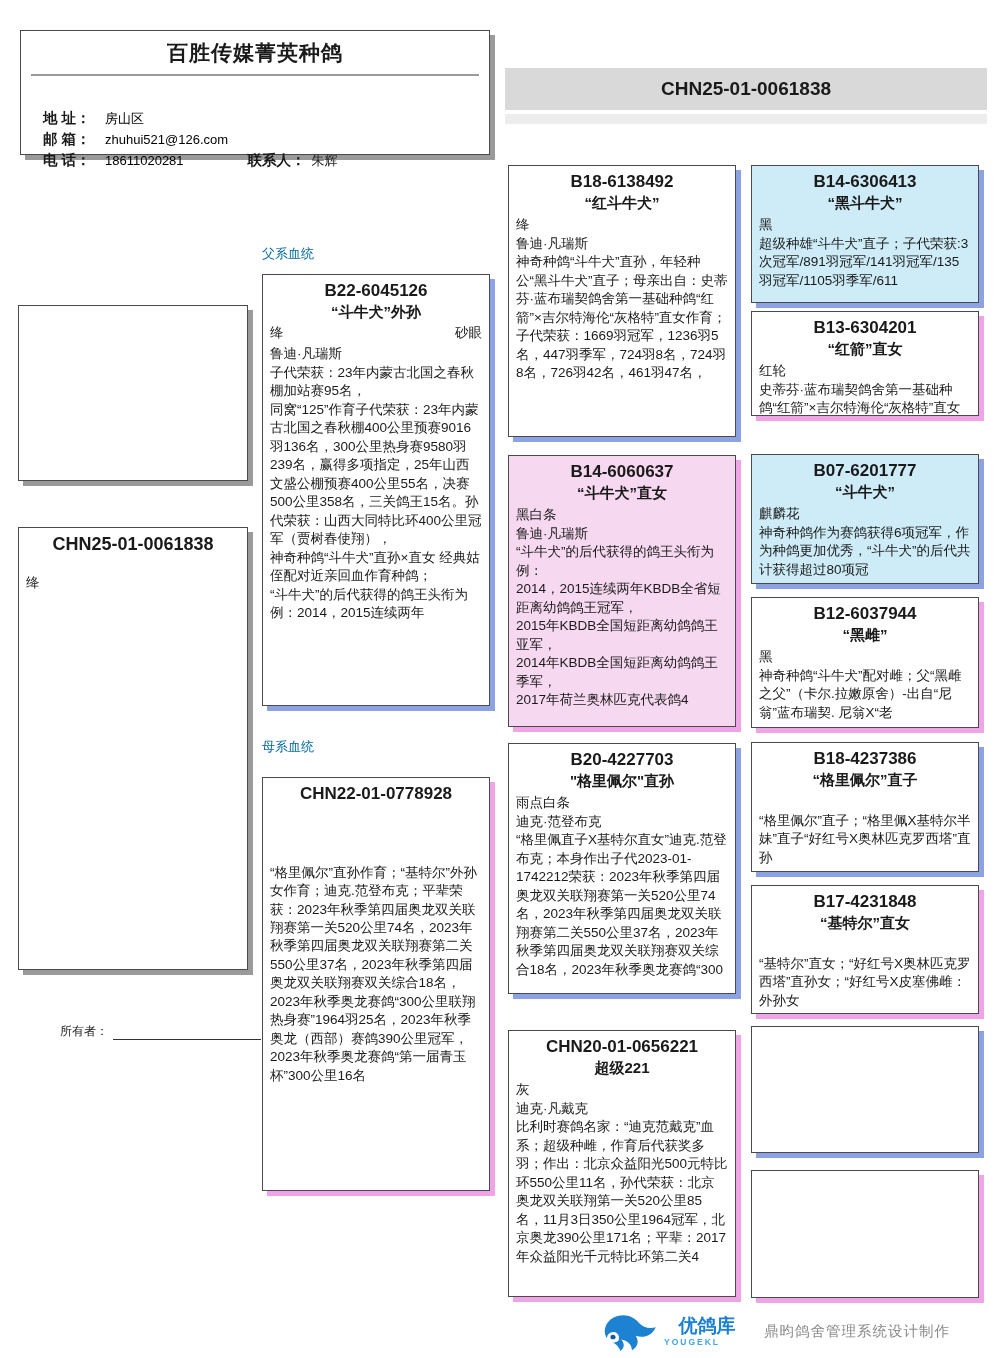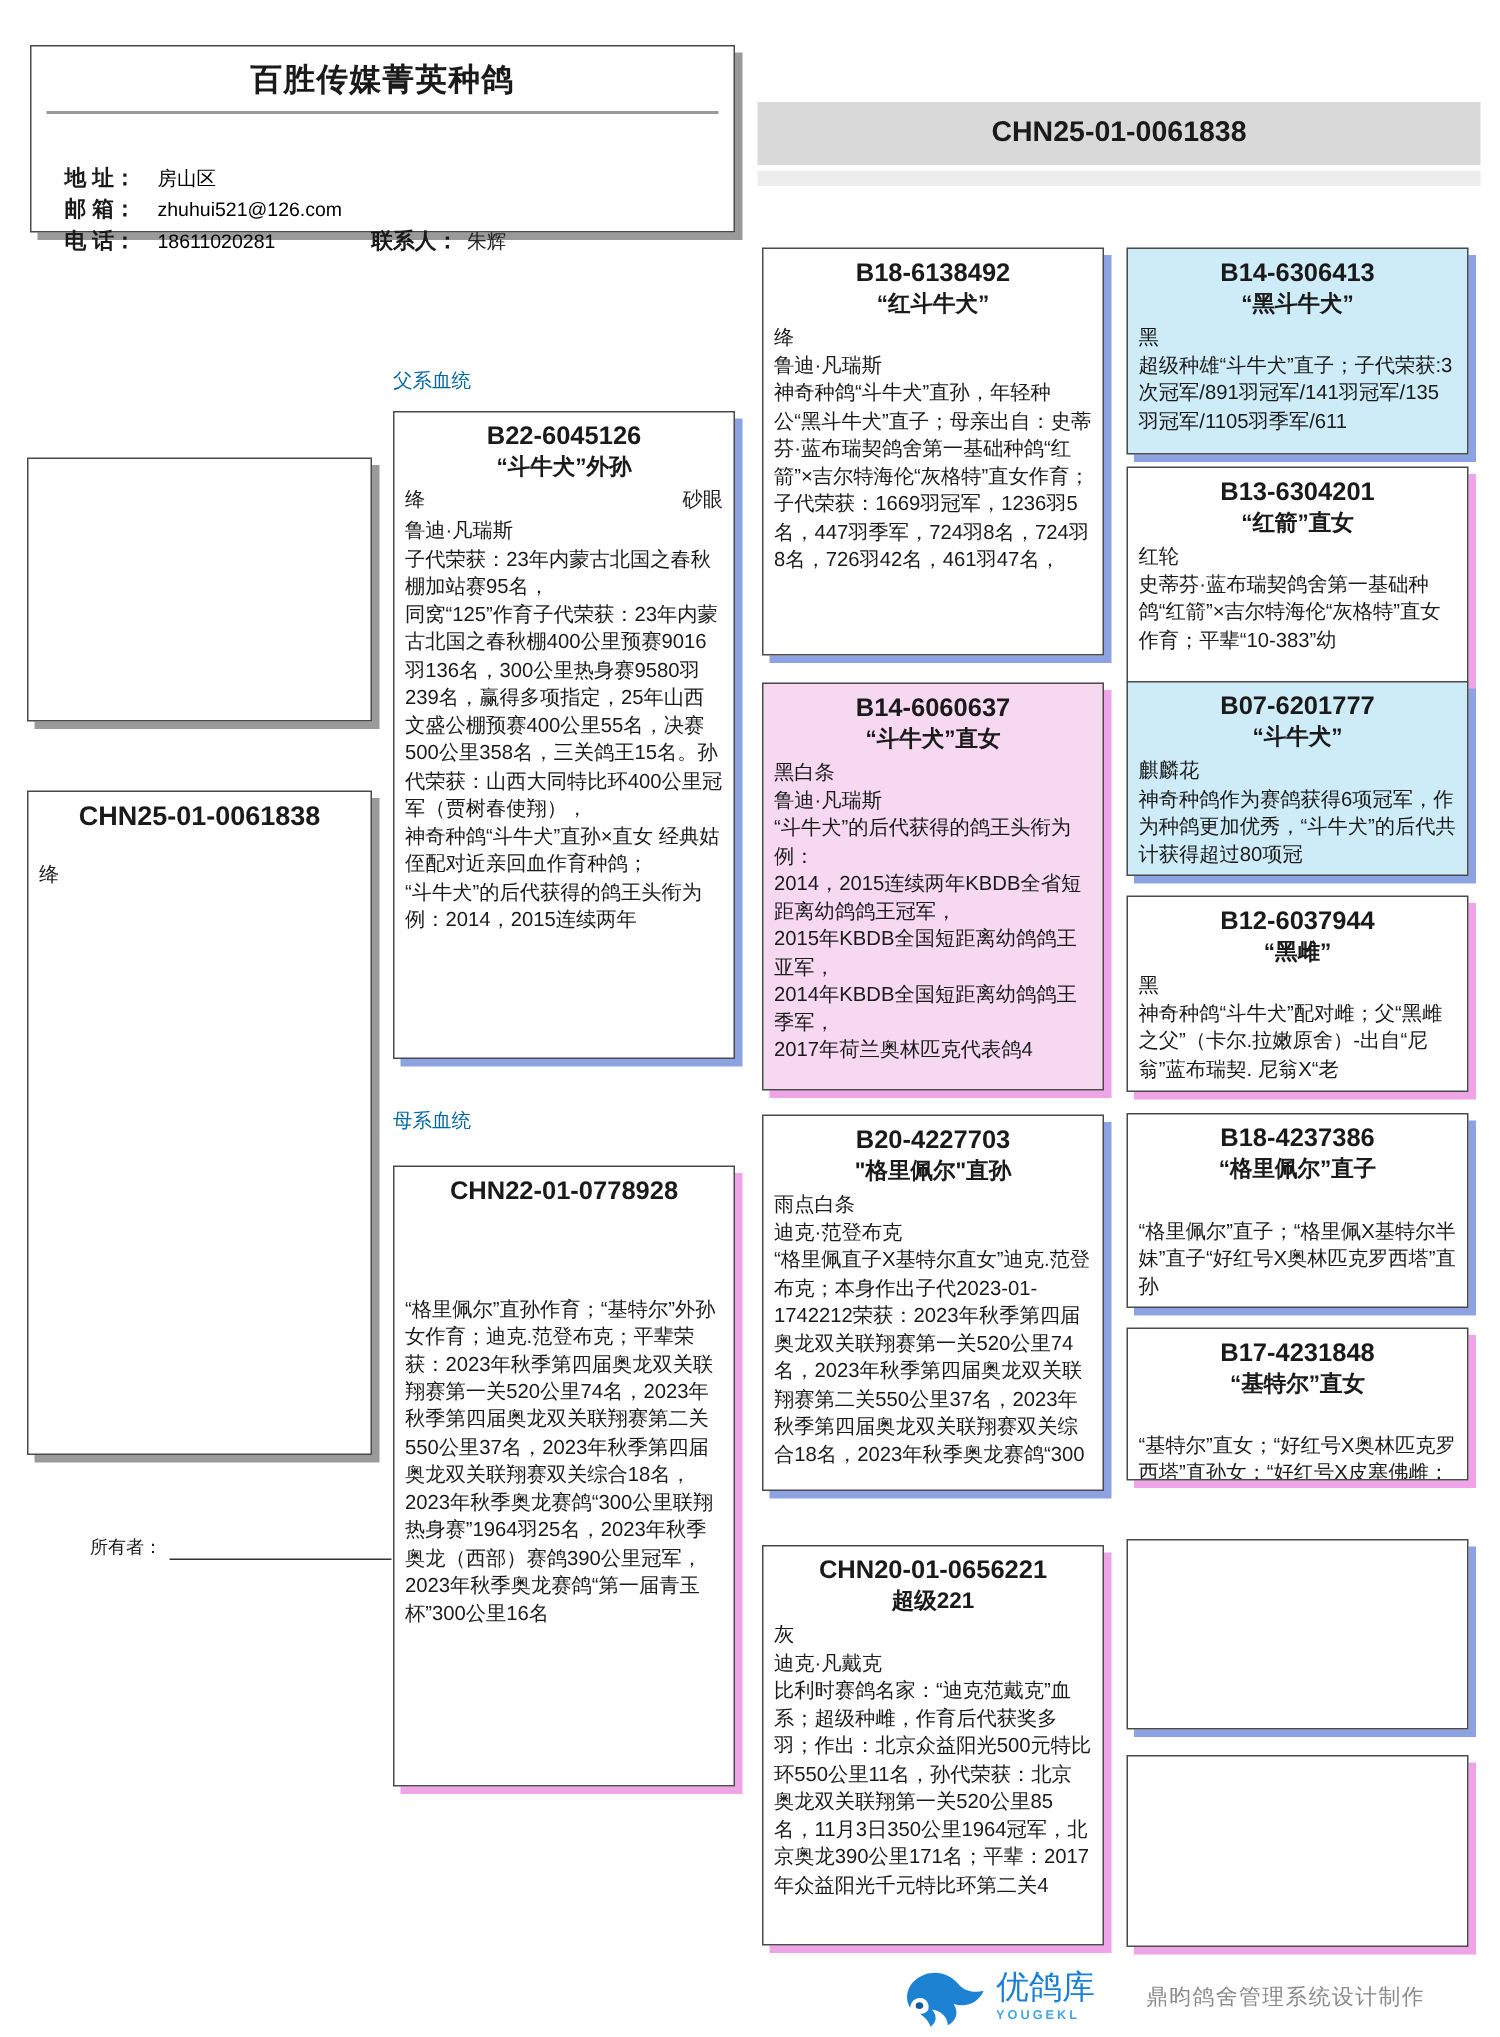--- a/index.html
+++ b/index.html
@@ -37,21 +37,21 @@
 
   .sec-label{position:absolute;font-size:13px;color:#0369a1;}
 
   .owner{position:absolute;left:60px;top:1023px;font-size:12px;display:flex;align-items:flex-end;}
   .owner-line{display:inline-block;width:148px;border-bottom:1.5px solid #333;height:14px;margin-left:5px;}
 
   
   .footer{position:absolute;left:600px;top:1308px;width:390px;height:46px;display:flex;align-items:center;}
   .logo-icon{width:58px;height:44px;flex:0 0 auto;}
   .logo-txt{margin-left:6px;width:86px;}
-  .logo-cn{color:#1b7fd4;font-weight:normal;font-size:22px;line-height:1;}
+  .logo-cn{color:#1b7fd4;font-weight:bold;font-size:19px;line-height:1;text-align:center;}
   .logo-en{color:#45a7dd;font-size:8.5px;letter-spacing:2px;line-height:1;margin-top:3px;font-weight:bold;}
   .credit{color:#8a8a8a;font-size:14.5px;margin-left:14px;letter-spacing:1px;}
 </style>
 </head>
 <body>
 
 <div class="page">
 
   <div class="hdr">
     <div class="hdr-title">百胜传媒菁英种鸽</div>
@@ -150,21 +150,21 @@
 比利时赛鸽名家：“迪克范戴克”血系；超级种雌，作育后代获奖多羽；作出：北京众益阳光500元特比环550公里11名，孙代荣获：北京奥龙双关联翔第一关520公里85名，11月3日350公里1964冠军，北京奥龙390公里171名；平辈：2017年众益阳光千元特比环第二关4</div>
   </div>
 
   <div class="box shadow-blue bg-blue" style="left:751px;top:165px;width:228px;height:138px;">
     <div class="code">B14-6306413</div>
     <div class="name">“黑斗牛犬”</div>
     <div class="bdy">黑
 超级种雄“斗牛犬”直子；子代荣获:3次冠军/891羽冠军/141羽冠军/135羽冠军/1105羽季军/611</div>
   </div>
 
-  <div class="box shadow-pink" style="left:751px;top:311px;width:228px;height:144px;">
+  <div class="box shadow-pink" style="left:751px;top:311px;width:228px;height:105px;">
     <div class="code">B13-6304201</div>
     <div class="name">“红箭”直女</div>
     <div class="bdy">红轮
 史蒂芬·蓝布瑞契鸽舍第一基础种鸽“红箭”×吉尔特海伦“灰格特”直女作育；平辈“10-383”幼</div>
   </div>
 
   <div class="box shadow-blue bg-blue" style="left:751px;top:454px;width:228px;height:130px;">
     <div class="code">B07-6201777</div>
     <div class="name">“斗牛犬”</div>
     <div class="bdy">麒麟花
@@ -178,21 +178,21 @@
 神奇种鸽“斗牛犬”配对雌；父“黑雌之父”（卡尔.拉嫩原舍）-出自“尼翁”蓝布瑞契. 尼翁X“老</div>
   </div>
 
   <div class="box shadow-blue" style="left:751px;top:742px;width:228px;height:130px;">
     <div class="code">B18-4237386</div>
     <div class="name">“格里佩尔”直子</div>
     <div class="bdy">
 “格里佩尔”直子；“格里佩X基特尔半妹”直子“好红号X奥林匹克罗西塔”直孙</div>
   </div>
 
-  <div class="box shadow-pink" style="left:751px;top:885px;width:228px;height:102px;">
+  <div class="box shadow-pink" style="left:751px;top:885px;width:228px;height:129px;">
     <div class="code">B17-4231848</div>
     <div class="name">“基特尔”直女</div>
     <div class="bdy">
 “基特尔”直女；“好红号X奥林匹克罗西塔”直孙女；“好红号X皮塞佛雌：外孙女</div>
   </div>
 
   <div class="box shadow-blue" style="left:751px;top:1026px;width:228px;height:127px;"></div>
   <div class="box shadow-pink" style="left:751px;top:1170px;width:228px;height:128px;"></div>
 
   <div class="footer">

